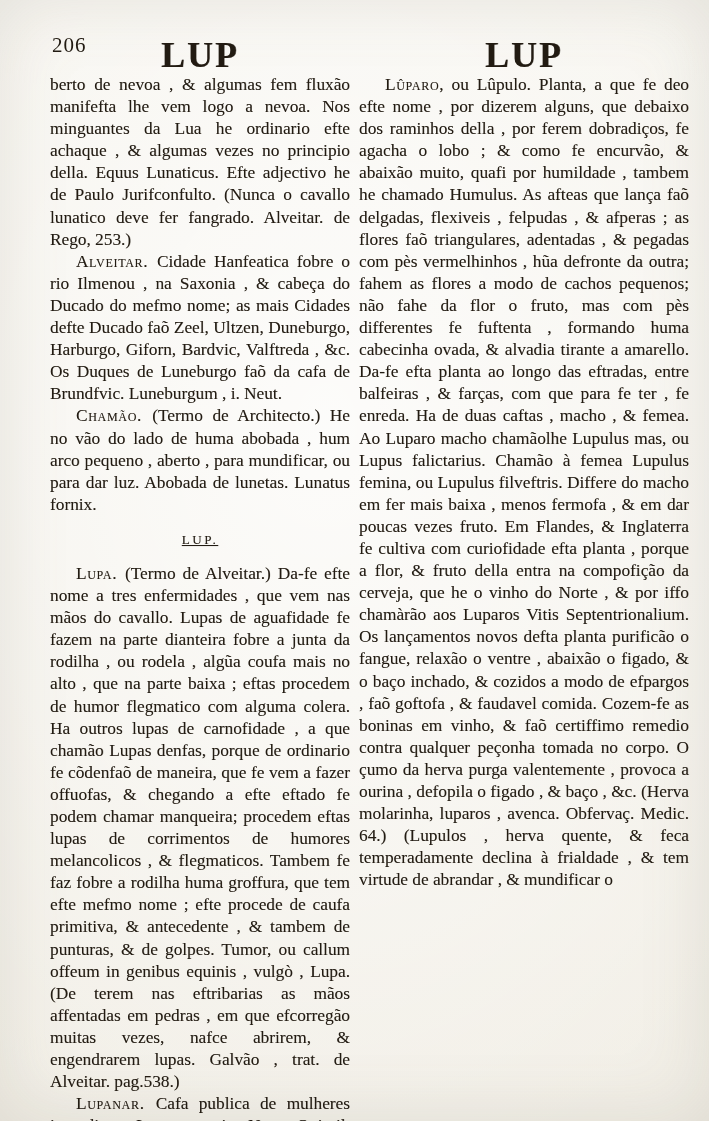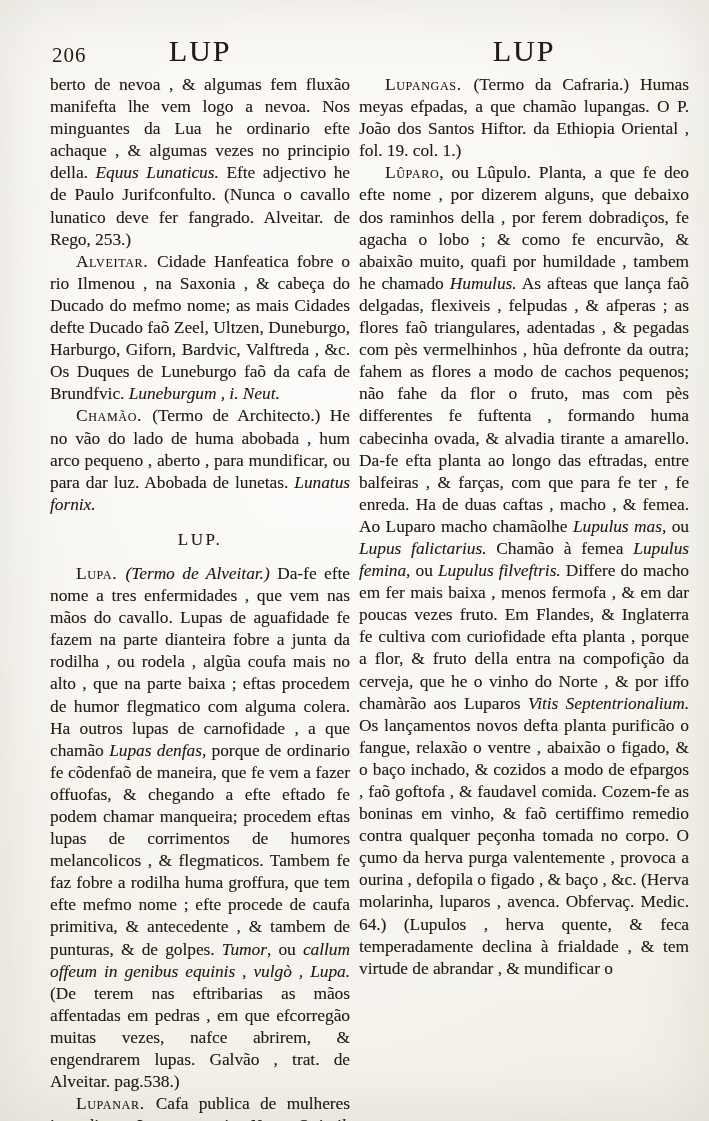--- a/index.html
+++ b/index.html
@@ -26,53 +26,54 @@
     grid-template-columns: 300px 9px 330px;
     align-items: baseline;
     margin-bottom: 6px;
     height: 34px;
   }
   .header-left-cell { position: relative; text-align: center; }
   .header-right-cell { text-align: center; }
   .page-number {
     position: absolute;
     left: 2px;
-    bottom: 0;
+    bottom: 18px;
     font-size: 21px;
     letter-spacing: 1px;
   }
   .running-title {
-    font-size: 30px;
-    font-weight: normal;
+    font-size: 36px;
+    font-weight: bold;
     letter-spacing: 2px;
     text-shadow: 0.4px 0.3px 0.6px rgba(34,27,18,0.45);
   }
 
   
   .columns {
     display: grid;
     grid-template-columns: 300px 330px;
     column-gap: 9px;
   }
   .column {
     font-size: 17.3px;
     line-height: 22.1px;
     text-align: justify;
     text-shadow: 0.3px 0.2px 0.4px rgba(34,27,18,0.32);
   }
   .para { margin: 0; }
   .para.indent { text-indent: 1.5em; }
-  .run-i { font-style: italic; }
+  .run-i { }
   .run-sc { font-variant: small-caps; letter-spacing: 0.7px; }
   .section-heading {
     text-align: center;
     text-indent: 0;
-    font-size: 17px;
+    font-size: 13px;
     letter-spacing: 2.5px;
     margin: 13px 0 12px 0;
+    text-decoration: underline;
   }
   .catchword-line { text-align: right; padding-right: 6px; }
 </style>
 </head>
 <body>
 
 <div class="page">
   <div class="page-inner">
 
     <div class="page-header">
@@ -89,19 +90,18 @@
     <div class="columns">
       <div class="column">
           <p class="para"><span class="run-r">berto de nevoa , &amp; algumas fem fluxão manifefta lhe vem logo a nevoa. Nos minguantes da Lua he ordinario efte achaque , &amp; algumas vezes no principio della. </span><span class="run-i">Equus Lunaticus. </span><span class="run-r">Efte adjectivo he de Paulo Jurifconfulto. (Nunca o cavallo lunatico deve fer fangrado. Alveitar. de Rego, 253.)</span></p>
           <p class="para indent"><span class="run-sc">Alveitar. </span><span class="run-r">Cidade Hanfeatica fobre o rio Ilmenou , na Saxonia , &amp; cabeça do Ducado do mefmo nome; as mais Cidades defte Ducado faõ Zeel, Ultzen, Duneburgo, Harburgo, Giforn, Bardvic, Valftreda , &amp;c. Os Duques de Luneburgo faõ da cafa de Brundfvic. </span><span class="run-i">Luneburgum , i. Neut.</span></p>
           <p class="para indent"><span class="run-sc">Chamão. </span><span class="run-r">(Termo de Architecto.) He no vão do lado de huma abobada , hum arco pequeno , aberto , para mundificar, ou para dar luz. Abobada de lunetas. </span><span class="run-i">Lunatus fornix.</span></p>
           <div class="section-heading">LUP.</div>
           <p class="para indent"><span class="run-sc">Lupa. </span><span class="run-i">(Termo de Alveitar.) </span><span class="run-r">Da-fe efte nome a tres enfermidades , que vem nas mãos do cavallo. Lupas de aguafidade fe fazem na parte dianteira fobre a junta da rodilha , ou rodela , algũa coufa mais no alto , que na parte baixa ; eftas procedem de humor flegmatico com alguma colera. Ha outros lupas de carnofidade , a que chamão </span><span class="run-i">Lupas denfas</span><span class="run-r">, porque de ordinario fe cõdenfaõ de maneira, que fe vem a fazer offuofas, &amp; chegando a efte eftado fe podem chamar manqueira; procedem eftas lupas de corrimentos de humores melancolicos , &amp; flegmaticos. Tambem fe faz fobre a rodilha huma groffura, que tem efte mefmo nome ; efte procede de caufa primitiva, &amp; antecedente , &amp; tambem de punturas, &amp; de golpes. </span><span class="run-i">Tumor</span><span class="run-r">, ou </span><span class="run-i">callum offeum in genibus equinis , vulgò , Lupa.</span><span class="run-r"> (De terem nas eftribarias as mãos affentadas em pedras , em que efcorregão muitas vezes, nafce abrirem, &amp; engendrarem lupas. Galvão , trat. de Alveitar. pag.538.)</span></p>
           <p class="para indent"><span class="run-sc">Lupanar. </span><span class="run-r">Cafa publica de mulheres impudicas. </span><span class="run-i">Lupanar, aris. Neut. Quintil. Juvenal.</span></p>
         </div>
       <div class="column">
-          <p class="para indent"><span class="run-sc">Lupangas. </span><span class="run-r">(Termo da Cafraria.) Humas meyas efpadas, a que chamão lupangas. O P. João dos Santos Hiftor. da Ethiopia Oriental , fol. 19. col. 1.)</span></p>
           <p class="para indent"><span class="run-sc">Lûparo</span><span class="run-r">, ou Lûpulo. Planta, a que fe deo efte nome , por dizerem alguns, que debaixo dos raminhos della , por ferem dobradiços, fe agacha o lobo ; &amp; como fe encurvão, &amp; abaixão muito, quafi por humildade , tambem he chamado </span><span class="run-i">Humulus.</span><span class="run-r"> As afteas que lança faõ delgadas, flexiveis , felpudas , &amp; afperas ; as flores faõ triangulares, adentadas , &amp; pegadas com pès vermelhinhos , hũa defronte da outra; fahem as flores a modo de cachos pequenos; não fahe da flor o fruto, mas com pès differentes fe fuftenta , formando huma cabecinha ovada, &amp; alvadia tirante a amarello. Da-fe efta planta ao longo das eftradas, entre balfeiras , &amp; farças, com que para fe ter , fe enreda. Ha de duas caftas , macho , &amp; femea. Ao Luparo macho chamãolhe </span><span class="run-i">Lupulus mas</span><span class="run-r">, ou </span><span class="run-i">Lupus falictarius.</span><span class="run-r"> Chamão à femea </span><span class="run-i">Lupulus femina</span><span class="run-r">, ou </span><span class="run-i">Lupulus filveftris.</span><span class="run-r"> Differe do macho em fer mais baixa , menos fermofa , &amp; em dar poucas vezes fruto. Em Flandes, &amp; Inglaterra fe cultiva com curiofidade efta planta , porque a flor, &amp; fruto della entra na compofição da cerveja, que he o vinho do Norte , &amp; por iffo chamàrão aos Luparos </span><span class="run-i">Vitis Septentrionalium.</span><span class="run-r"> Os lançamentos novos defta planta purificão o fangue, relaxão o ventre , abaixão o figado, &amp; o baço inchado, &amp; cozidos a modo de efpargos , faõ goftofa , &amp; faudavel comida. Cozem-fe as boninas em vinho, &amp; faõ certiffimo remedio contra qualquer peçonha tomada no corpo. O çumo da herva purga valentemente , provoca a ourina , defopila o figado , &amp; baço , &amp;c. (Herva molarinha, luparos , avenca. Obfervaç. Medic. 64.) (Lupulos , herva quente, &amp; feca temperadamente declina à frialdade , &amp; tem virtude de abrandar , &amp; mundificar o</span></p>
         </div>
     </div>
 
   </div>
 </div>
 
 </body></html>

